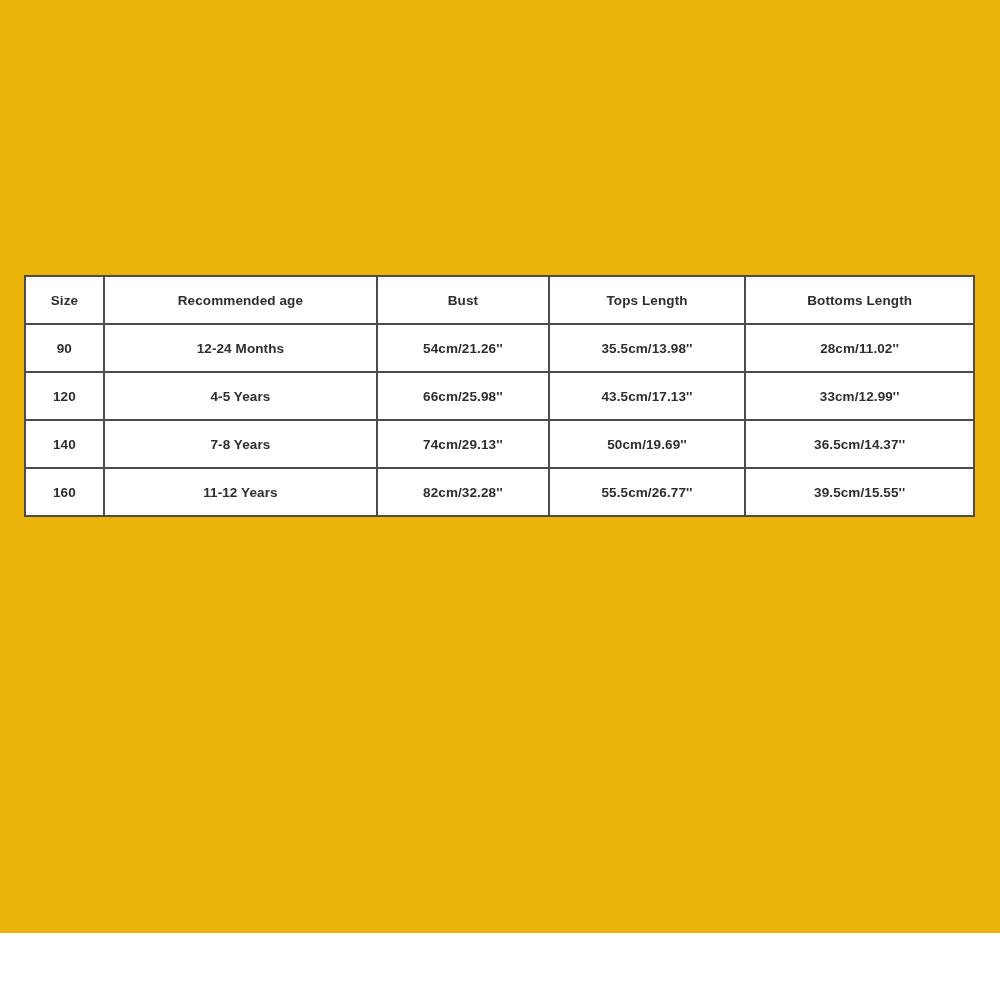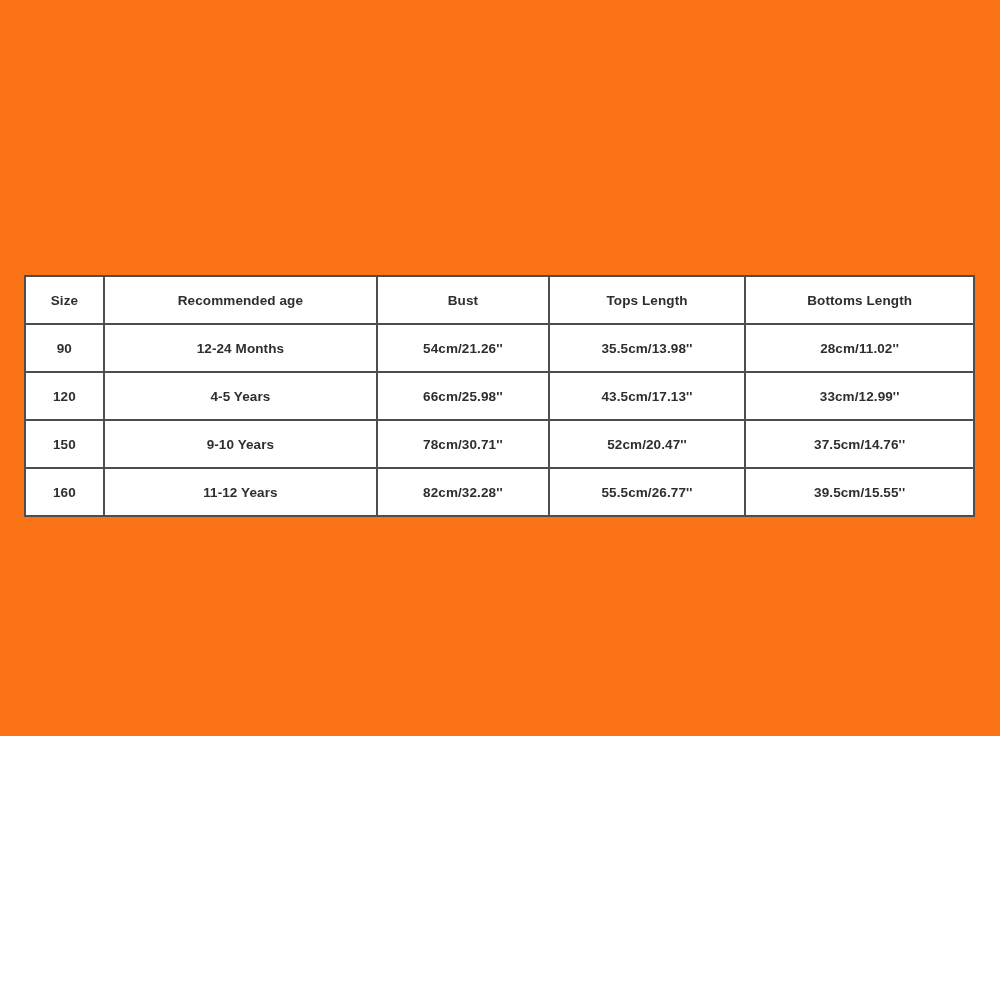--- a/index.html
+++ b/index.html
@@ -4,22 +4,22 @@
 <style>
   html, body {
     margin: 0;
     padding: 0;
     background: #ffffff;
     font-family: "Liberation Sans", "DejaVu Sans", sans-serif;
   }
   .page {
     position: relative;
     width: 1000px;
-    height: 736px;
-    background: #f97316;
+    height: 933px;
+    background: #eab308;
     overflow: hidden;
   }
   table.size-chart {
     position: absolute;
     left: 24px;
     top: 275px;
     width: 951px;
     border-collapse: collapse;
     table-layout: fixed;
     background: #ffffff;
@@ -74,25 +74,25 @@
           <td>28cm/11.02''</td>
         </tr>
         <tr>
           <td>120</td>
           <td>4-5 Years</td>
           <td>66cm/25.98''</td>
           <td>43.5cm/17.13''</td>
           <td>33cm/12.99''</td>
         </tr>
         <tr>
-          <td>150</td>
-          <td>9-10 Years</td>
-          <td>78cm/30.71''</td>
-          <td>52cm/20.47''</td>
-          <td>37.5cm/14.76''</td>
+          <td>140</td>
+          <td>7-8 Years</td>
+          <td>74cm/29.13''</td>
+          <td>50cm/19.69''</td>
+          <td>36.5cm/14.37''</td>
         </tr>
         <tr>
           <td>160</td>
           <td>11-12 Years</td>
           <td>82cm/32.28''</td>
           <td>55.5cm/26.77''</td>
           <td>39.5cm/15.55''</td>
         </tr>
       </tbody>
   </table>

